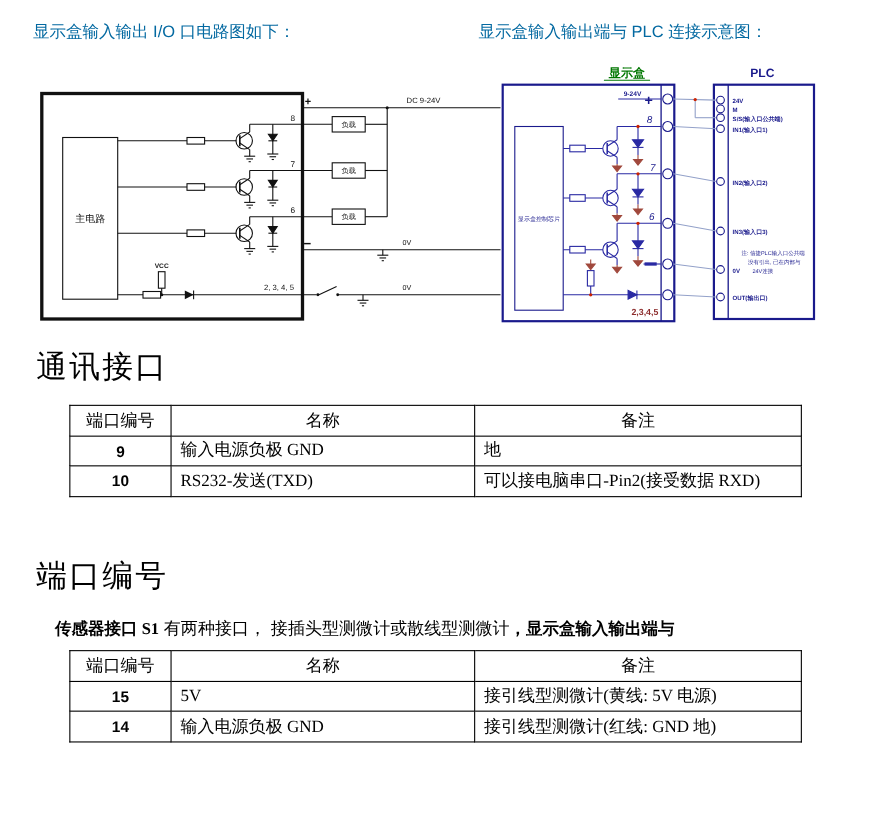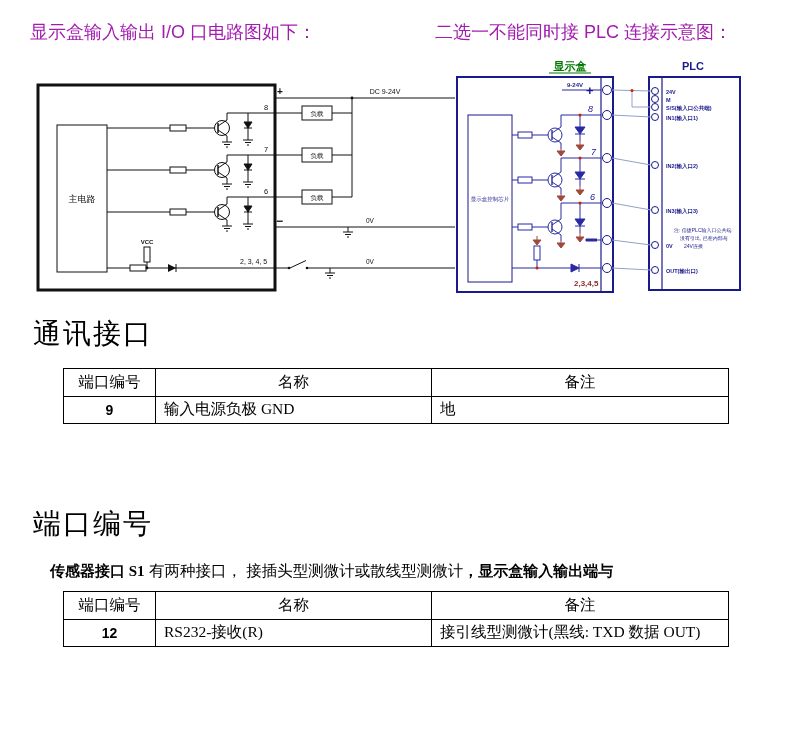--- a/index.html
+++ b/index.html
@@ -1,19 +1,19 @@
 <!DOCTYPE html>
 <html><head>
 <meta charset="utf-8">
 <style>
   *{margin:0;padding:0;box-sizing:border-box}
   html,body{background:#fff}
   body{width:790px;height:755px;position:relative;font-family:"Liberation Sans",sans-serif;color:#000;overflow:hidden}
   .abs{position:absolute}
-  .caption{font-size:18px;color:#a21caf}
+  .caption{font-size:15px;color:#0369a1}
   #caption-left{left:30px;top:20px}
   #caption-right{left:435px;top:20px}
   svg{position:absolute;overflow:visible}
   #left-diagram{left:30px;top:80px}
   #right-diagram{left:450px;top:58px}
   h2.sec{position:absolute;left:33px;font-family:"Liberation Serif","DejaVu Serif",serif;font-weight:normal;font-size:28px;letter-spacing:2px}
   #sec-comm{top:315px}
   #sec-sensor{top:505px}
   table.spec{position:absolute;left:63px;border-collapse:collapse;table-layout:fixed;width:665px;font-family:"Liberation Serif","DejaVu Serif",serif;font-size:15.5px}
   #comm-table{top:368px}
@@ -25,21 +25,21 @@
   .col-port{width:92px}.col-name{width:276px}.col-note{width:297px}
   #sensor-intro{left:50px;top:561px;font-size:15.5px;width:710px}
   #sensor-intro .b{font-weight:bold;font-family:Liberation Serif, serif;font-size:15px}
   #sensor-intro .n{font-family:Liberation Sans, sans-serif}
   text{font-family:"Liberation Sans",sans-serif}
 </style>
 </head>
 <body>
 
 <div class="abs caption" id="caption-left">显示盒输入输出 I/O 口电路图如下：</div>
-<div class="abs caption" id="caption-right">二选一不能同时接 PLC 连接示意图：</div>
+<div class="abs caption" id="caption-right">显示盒输入输出端与 PLC 连接示意图：</div>
 
 <svg id="left-diagram" width="430" height="222" viewBox="0 0 430 222">
   <g stroke="#111" fill="none" stroke-width="1">
 
     <rect x="8" y="5" width="237" height="205" stroke-width="3"></rect>
 
     <rect x="27" y="45" width="50" height="147"></rect>
 
     <line x1="245" y1="18" x2="425" y2="18"></line>
 
@@ -357,20 +357,25 @@
       <tr>
     <th>端口编号</th>
     <th>名称</th>
     <th>备注</th>
   </tr>
   <tr>
     <td class="num">9</td>
     <td>输入电源负极 GND</td>
     <td>地</td>
   </tr>
+  <tr>
+    <td class="num">10</td>
+    <td>RS232-发送(TXD)</td>
+    <td>可以接电脑串口-Pin2(接受数据 RXD)</td>
+  </tr>
 </tbody>
   </table>
 
 <h2 class="sec" id="sec-sensor">端口编号</h2>
 
 <p class="abs" id="sensor-intro">
   <span class="b">传感器接口 S1</span><span class="n"> 有两种接口， 接插头型测微计或散线型测微计</span><span class="b">，显示盒输入输出端与</span>
 </p>
 
 <table class="spec" id="sensor-table">
@@ -379,18 +384,23 @@
       <col class="col-name">
       <col class="col-note">
     </colgroup>
   <tbody>
       <tr>
     <th>端口编号</th>
     <th>名称</th>
     <th>备注</th>
   </tr>
   <tr>
-    <td class="num">12</td>
-    <td>RS232-接收(R)</td>
-    <td>接引线型测微计(黑线: TXD 数据 OUT)</td>
+    <td class="num">15</td>
+    <td>5V</td>
+    <td>接引线型测微计(黄线: 5V 电源)</td>
+  </tr>
+  <tr>
+    <td class="num">14</td>
+    <td>输入电源负极 GND</td>
+    <td>接引线型测微计(红线: GND 地)</td>
   </tr>
 </tbody>
   </table>
 
 </body></html>

